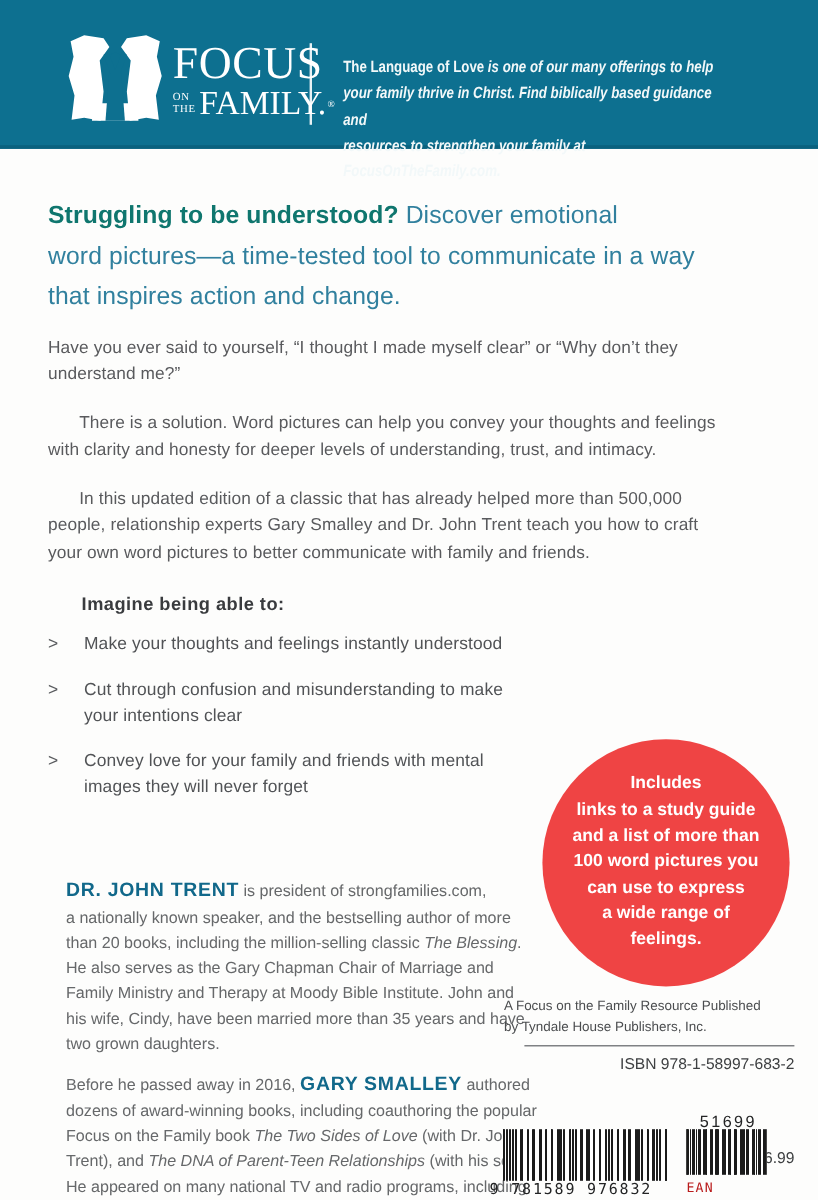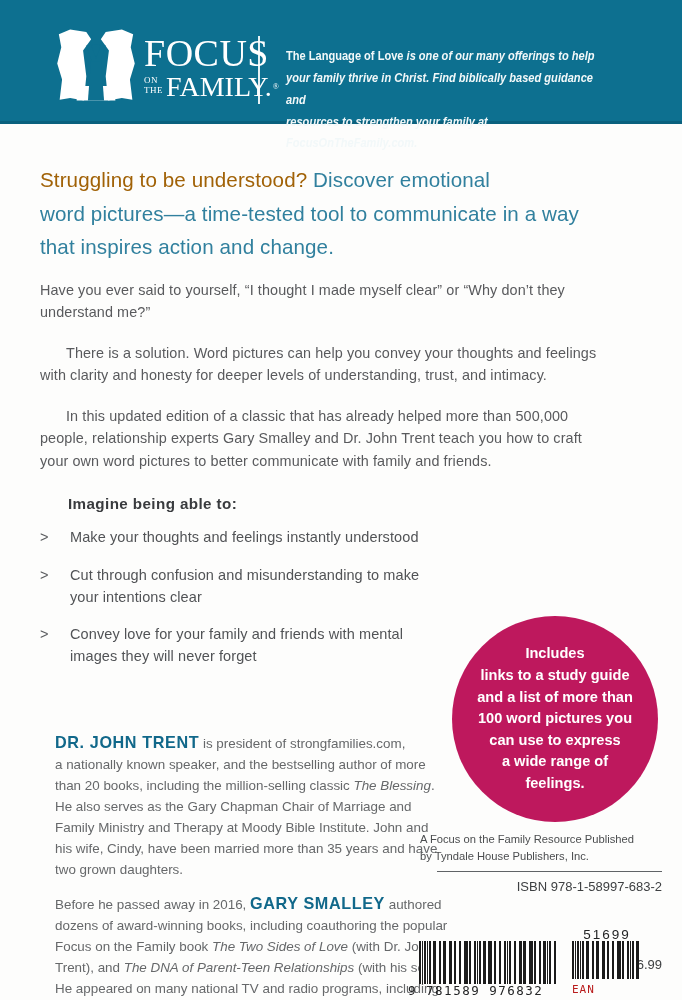--- a/index.html
+++ b/index.html
@@ -19,40 +19,40 @@
   .wm-reg{font-size:8px;padding-bottom:2px;margin-left:1px;}
   .banner-divider{position:absolute;left:258px;top:36px;width:2px;height:68px;background:rgba(255,255,255,.9);}
   .tagline{position:absolute;left:286px;top:45px;width:400px;margin:0;color:#f2f8f9;
            font-size:13.5px;font-weight:bold;font-style:italic;line-height:1.62;white-space:pre-line;
            transform:scaleX(.82);transform-origin:left top;}
   .tagline-title{font-style:normal;}
 
   
   .headline{position:absolute;left:40px;top:163px;width:620px;margin:0;font-size:20.6px;
             line-height:1.63;white-space:pre-line;letter-spacing:.1px;}
-  .hl-bold{font-weight:normal;color:#a16207;}
+  .hl-bold{font-weight:bold;color:#0f766e;}
   .hl-rest{color:#31809e;}
 
   
   .para{position:absolute;left:40px;width:620px;margin:0;font-size:14.4px;line-height:1.55;
         color:#595a5d;white-space:pre-line;letter-spacing:.1px;}
   .para.indent{text-indent:26px;}
   #para-1{top:279px;} #para-2{top:342px;} #para-3{top:405px;}
 
   
   .list-heading{position:absolute;left:68px;top:495px;margin:0;font-size:15.2px;font-weight:bold;
                 color:#393b3e;letter-spacing:.4px;}
   .bullets{position:absolute;left:40px;top:527px;width:430px;}
   .bullet-row{display:flex;margin-bottom:16px;}
   .bullet-marker{width:30px;flex:none;color:#5a5c5f;font-size:14.5px;line-height:1.5;}
   .bullet-text{font-size:14.5px;line-height:1.5;color:#515356;white-space:pre-line;letter-spacing:.1px;}
 
   
   .badge{position:absolute;left:452px;top:616px;width:206px;height:206px;border-radius:50%;
-         background:#be185d;display:flex;align-items:center;justify-content:center;}
+         background:#ef4444;display:flex;align-items:center;justify-content:center;}
   .badge-text{margin:0;color:#fff;font-weight:bold;font-size:14.6px;line-height:1.48;
               text-align:center;white-space:pre-line;}
 
   
   .bio{position:absolute;left:40px;width:438px;margin:15px;font-size:13.4px;line-height:1.56;
        color:#66686a;white-space:pre-line;}
   #bio-1{top:715px;} #bio-2{top:876px;}
   .bio-name{font-size:16.2px;font-weight:bold;color:#11688a;letter-spacing:.6px;}
   .bio-italic{font-style:italic;}
 

